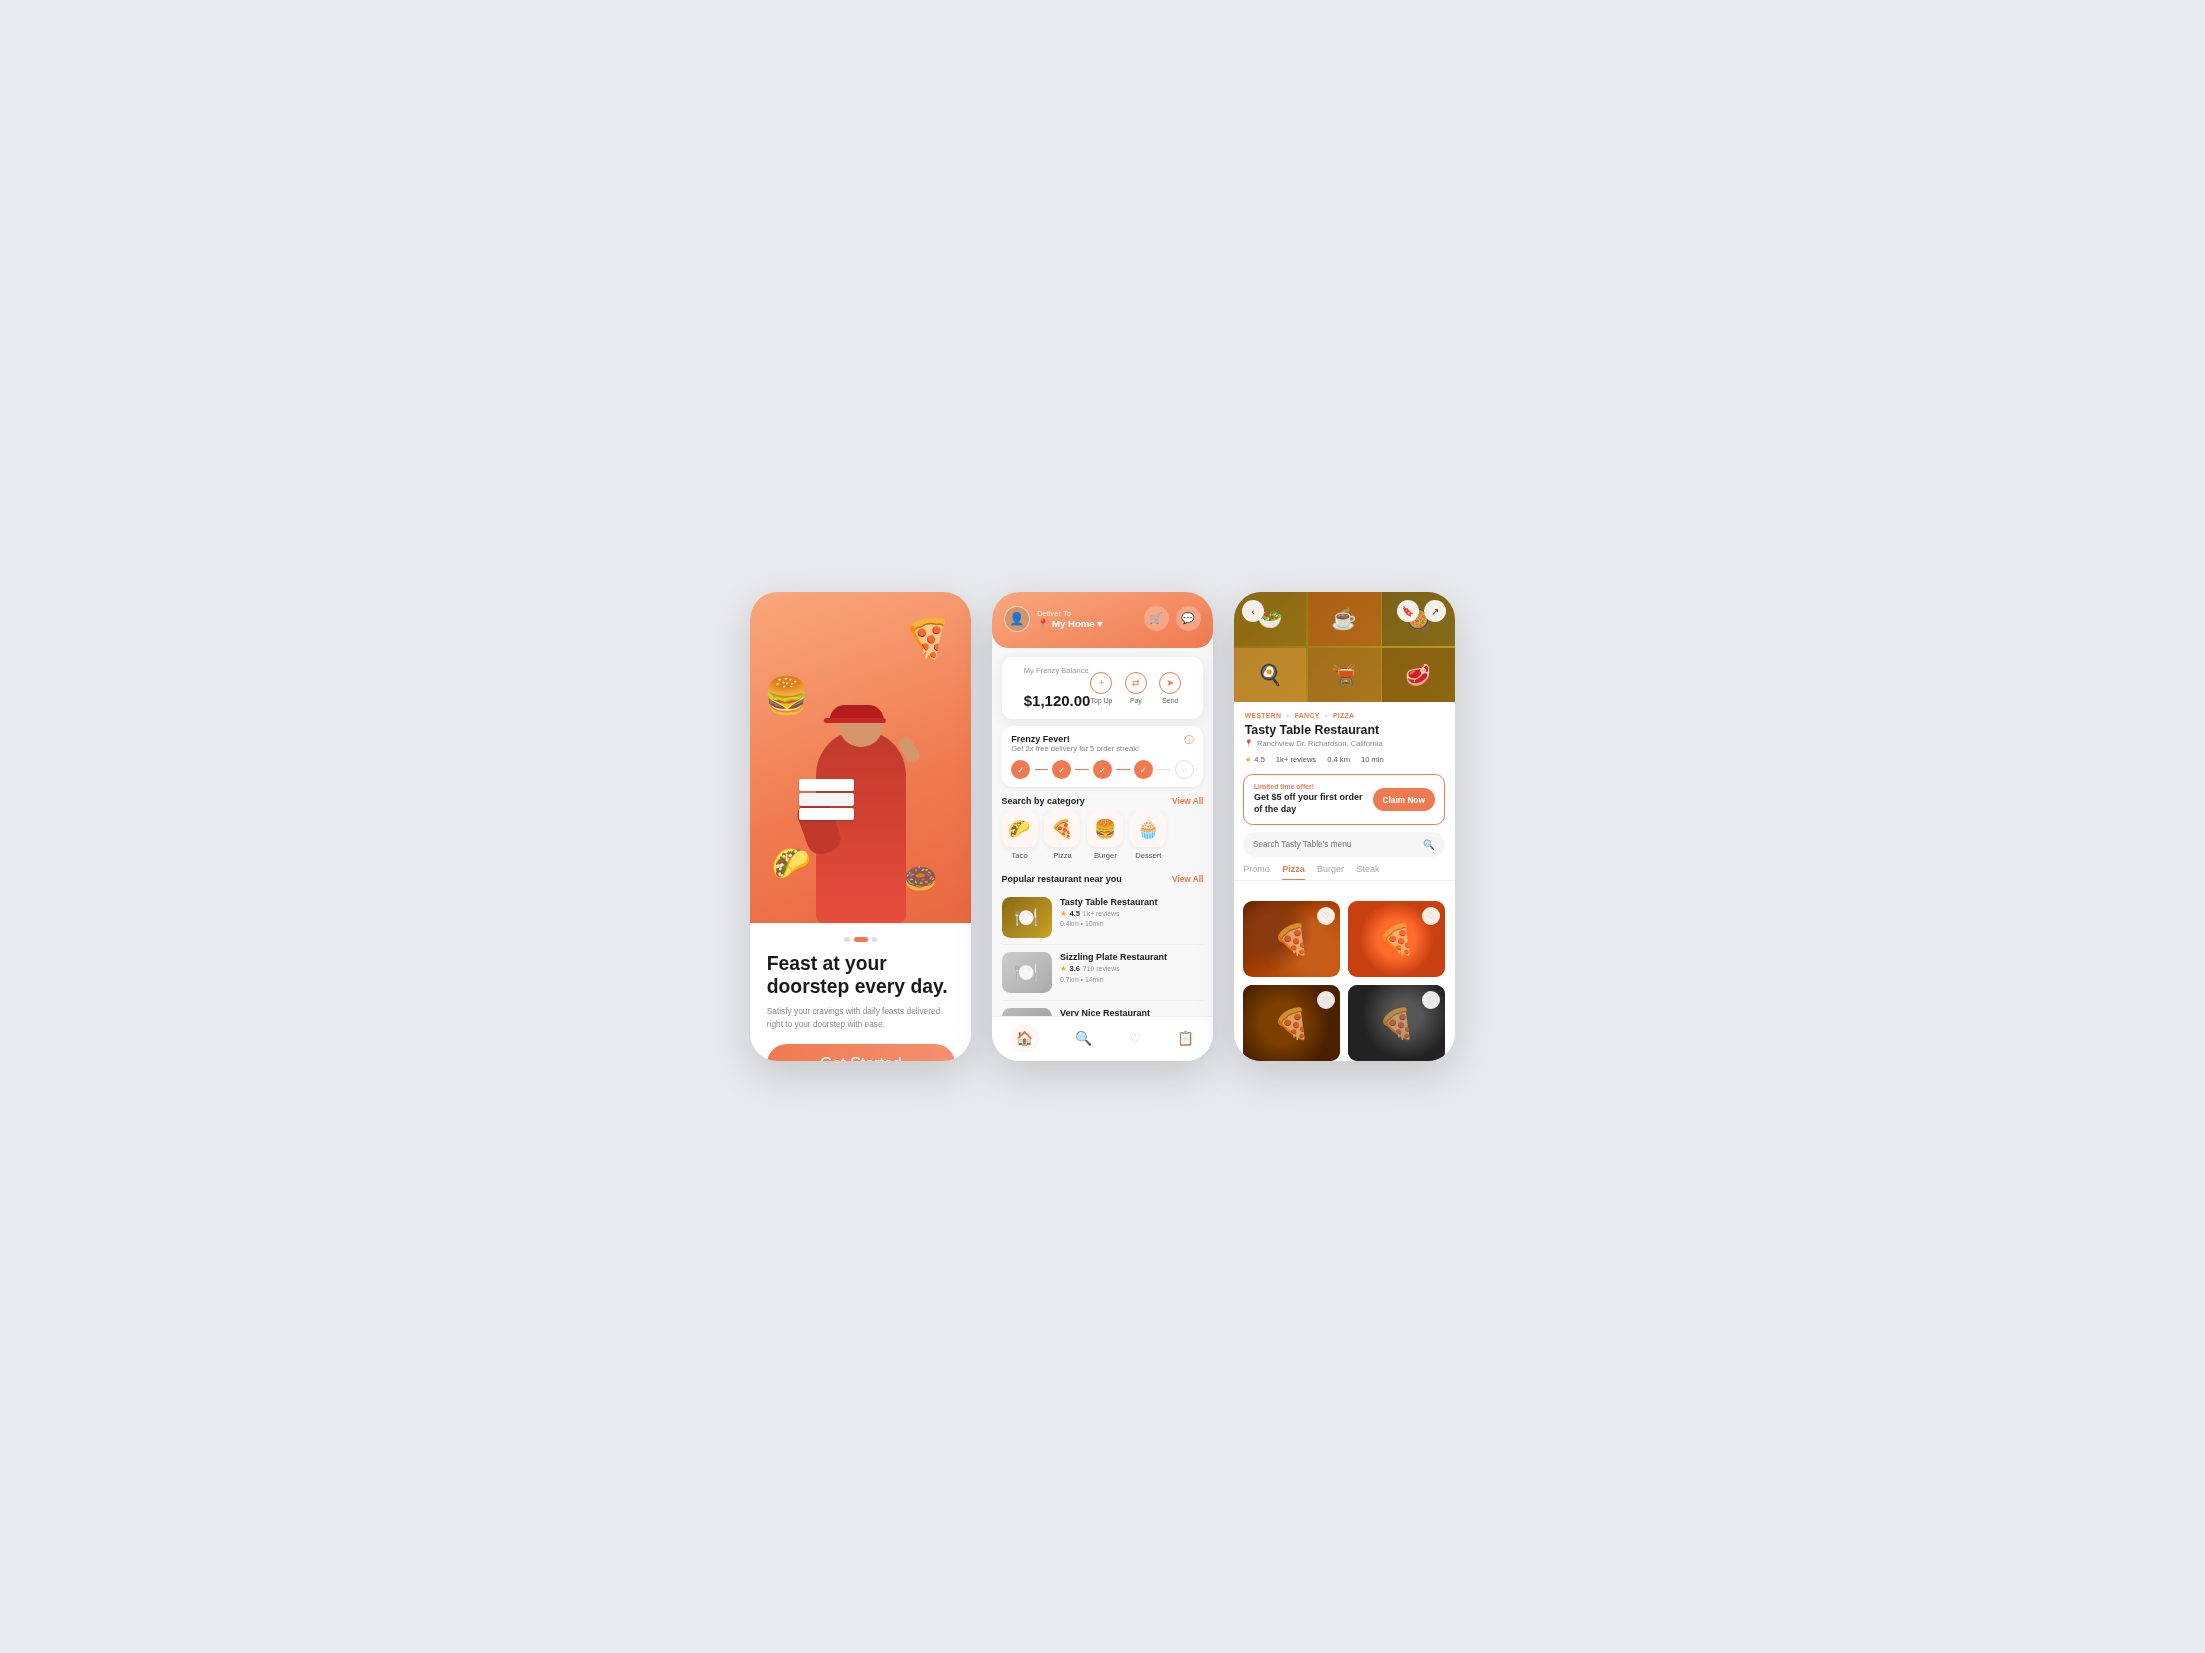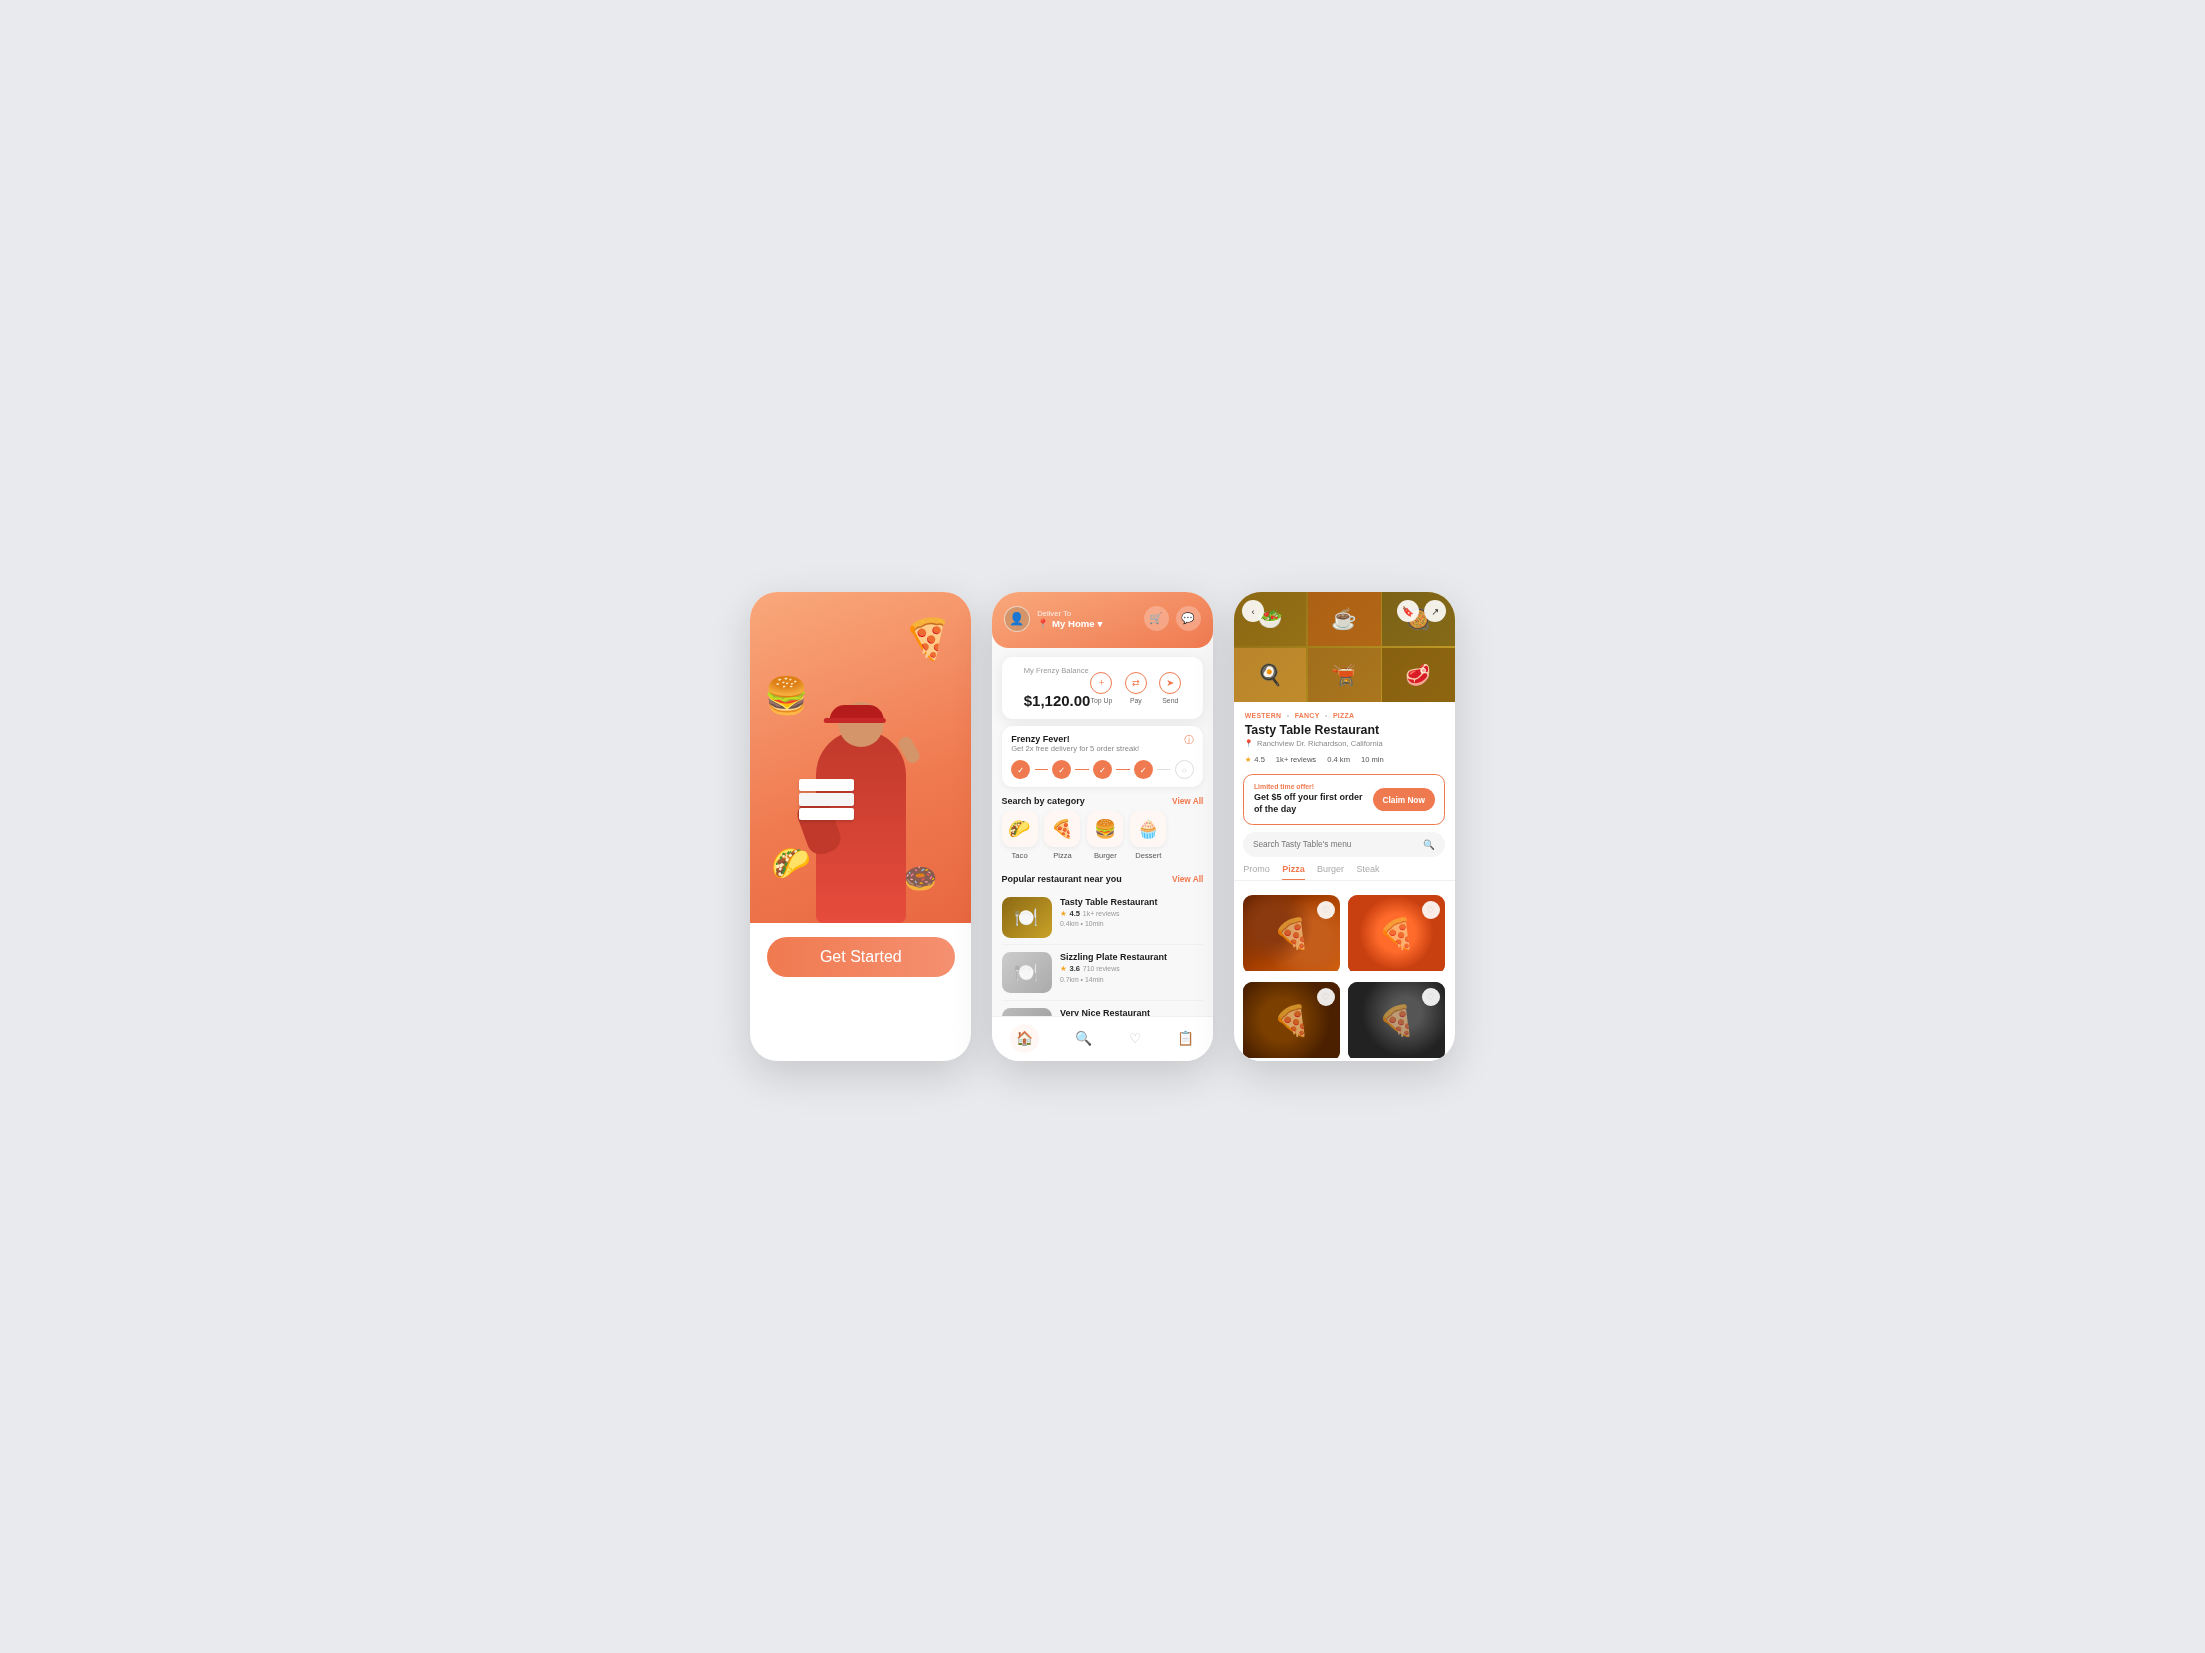--- a/index.html
+++ b/index.html
@@ -562,21 +562,21 @@
       background: transparent;
       border: none;
       outline: none;
     }
     .search-icon { color: #f07a50; font-size: 9.6px; }
     .menu-tabs {
       display: flex;
       padding: 0 9.6px;
       gap: 12.4px;
       border-bottom: 1.4px solid #f0f0f0;
-      margin-bottom: 14px;
+      margin-bottom: 20px;
     }
     .menu-tab {
       font-size: 9px;
       color: #aaa;
       padding-bottom: 5.5px;
       cursor: pointer;
       font-weight: 500;
     }
     .menu-tab.active {
       color: #f07a50;
@@ -679,20 +679,29 @@
             <div style="width:55px; height:12.4px; background:#fff; border-radius:2.1px; box-shadow:0 1.4px 2.8px rgba(0,0,0,0.15);"></div>
             <div style="width:55px; height:12.4px; background:#f5f5f5; border-radius:2.1px; box-shadow:0 1.4px 2.8px rgba(0,0,0,0.15);"></div>
             <div style="width:55px; height:12.4px; background:#fff; border-radius:2.1px; box-shadow:0 1.4px 2.8px rgba(0,0,0,0.15);"></div>
           </div>
 
           <div style="position:absolute; bottom:159px; right:0; width:13.8px; height:27.6px; background:#d4956a; border-radius:6.9px; transform:rotate(-30deg);"></div>
         </div>
       </div>
     </div>
     <div class="bottom-content">
+      <div>
+        <div class="dots-row">
+          <div class="dot"></div>
+          <div class="dot active"></div>
+          <div class="dot"></div>
+        </div>
+        <div class="splash-title">Feast at your doorstep every day.</div>
+        <div class="splash-subtitle">Satisfy your cravings with daily feasts delivered right to your doorstep with ease.</div>
+      </div>
       <button class="get-started-btn">Get Started</button>
     </div>
   </div>
 
   <div class="phone phone-2">
     <div class="phone-2-header">
       <div class="header-top">
         <div class="avatar-deliver">
           <div class="avatar-circle">👤</div>
           <div>

